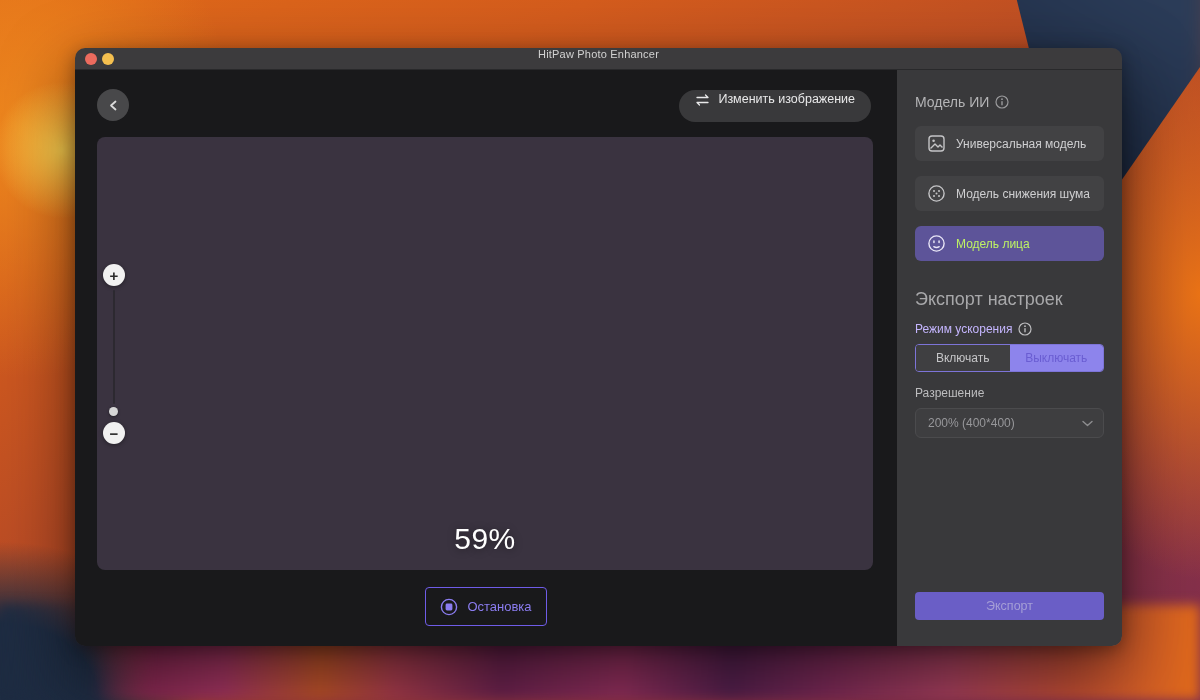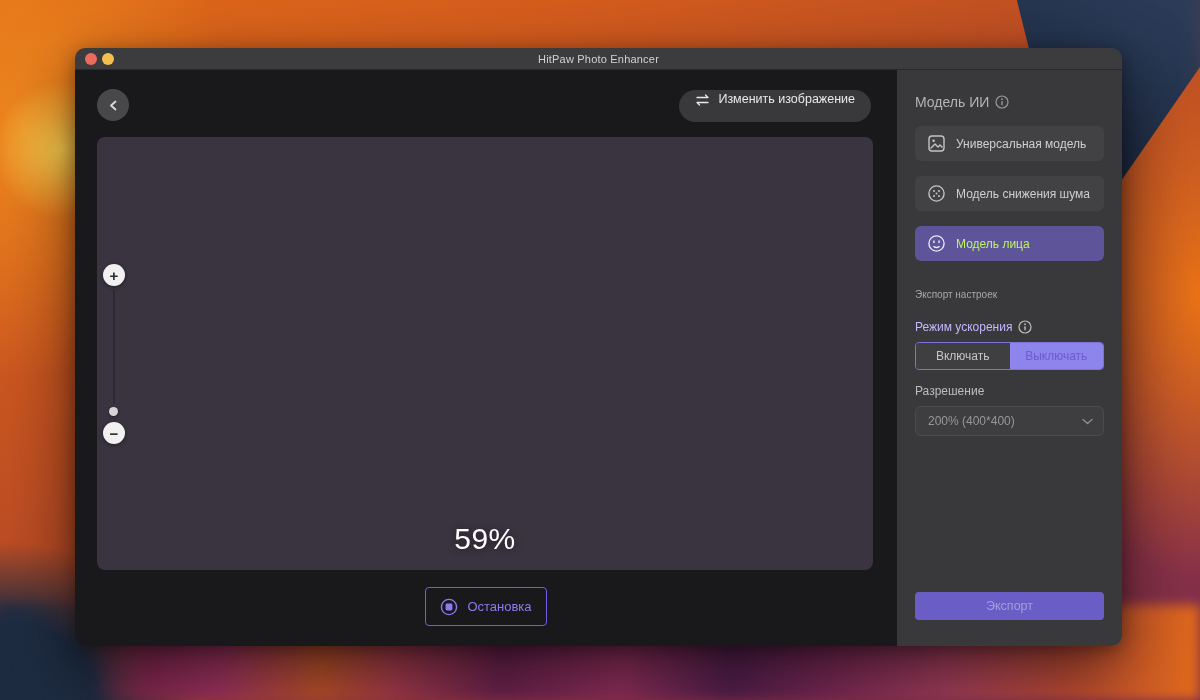--- a/index.html
+++ b/index.html
@@ -27,21 +27,21 @@
       #8c2a55 13%, #a43562 19%, #c0542a 27%, #aa3d4e 33%,
       #6d2350 42%, #93305e 52%, #55204e 61%, #7d2a58 69%,
       #a8405f 79%, #c24e35 89%, #e06a1a 100%);
     filter:blur(6px); }
 
   
   .window { position:absolute; left:75px; top:48px; width:1047px; height:598px;
     border-radius:10px; overflow:hidden;
     box-shadow:0 28px 70px rgba(0,0,0,.55), 0 4px 18px rgba(0,0,0,.35); }
   .titlebar { position:relative; height:22px; background:#3c3b3d; border-bottom:1px solid #29292b;
-    display:flex; align-items:center; }
+    display:flex; }
   .tl { width:12px; height:12px; border-radius:50%; position:absolute; top:5px; }
   .tl.red { left:10px; background:#ec6b5e; }
   .tl.yellow { left:27px; background:#f4bf4f; }
   .title { width:100%; text-align:center; font-size:11px; color:#d2d2d2; letter-spacing:.2px; }
 
   .wbody { display:flex; height:576px; }
 
   
   .main { position:relative; width:822px; height:576px; background:#19191b; }
 
@@ -101,21 +101,21 @@
 
   
   .sidebar { width:225px; height:576px; background:#39393b; padding:24px 18px 26px 18px;
     display:flex; flex-direction:column; }
   .sb-header { display:flex; align-items:center; gap:6px; color:#b4b4b6; font-size:14px;
     margin-bottom:16px; }
   .model-btn { height:35px; border-radius:6px; background:#424244; color:#cfcfd1;
     display:flex; align-items:center; gap:10px; padding:0 12px; font-size:12px;
     margin-bottom:15px; cursor:pointer; flex:none; }
   .model-btn.selected { background:#5d5499; color:#bef264; }
-  .sb-subheader { color:#a8a8aa; font-size:10px; margin-top:13px; margin-bottom:20px; }
+  .sb-subheader { color:#a8a8aa; font-size:18px; margin-top:13px; margin-bottom:12px; }
   .sb-label-row { display:flex; align-items:center; gap:6px; color:#c4b5fd; font-size:12px;
     margin-bottom:8px; }
   .toggle { height:28px; border:1px solid #7d74d8; border-radius:4px; overflow:hidden;
     display:flex; margin-bottom:14px; flex:none; }
   .toggle-opt { flex:1; display:flex; align-items:center; justify-content:center;
     font-size:12px; cursor:pointer; }
   .toggle-opt.on { background:#3f3f41; color:#c6c6c8; }
   .toggle-opt.off { background:#8d84ec; color:#6a5dd2; }
   .sb-label { color:#bdbdbf; font-size:12px; margin-bottom:8px; }
   .dropdown { height:30px; border:1px solid #4b4b4d; border-radius:6px; background:#3e3e40;

